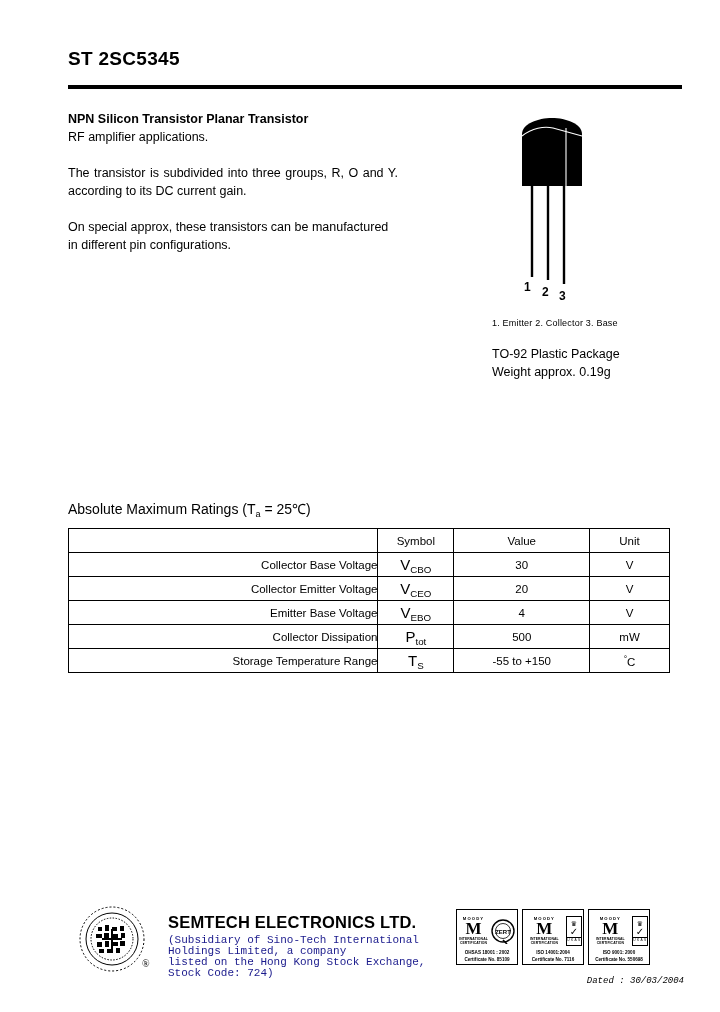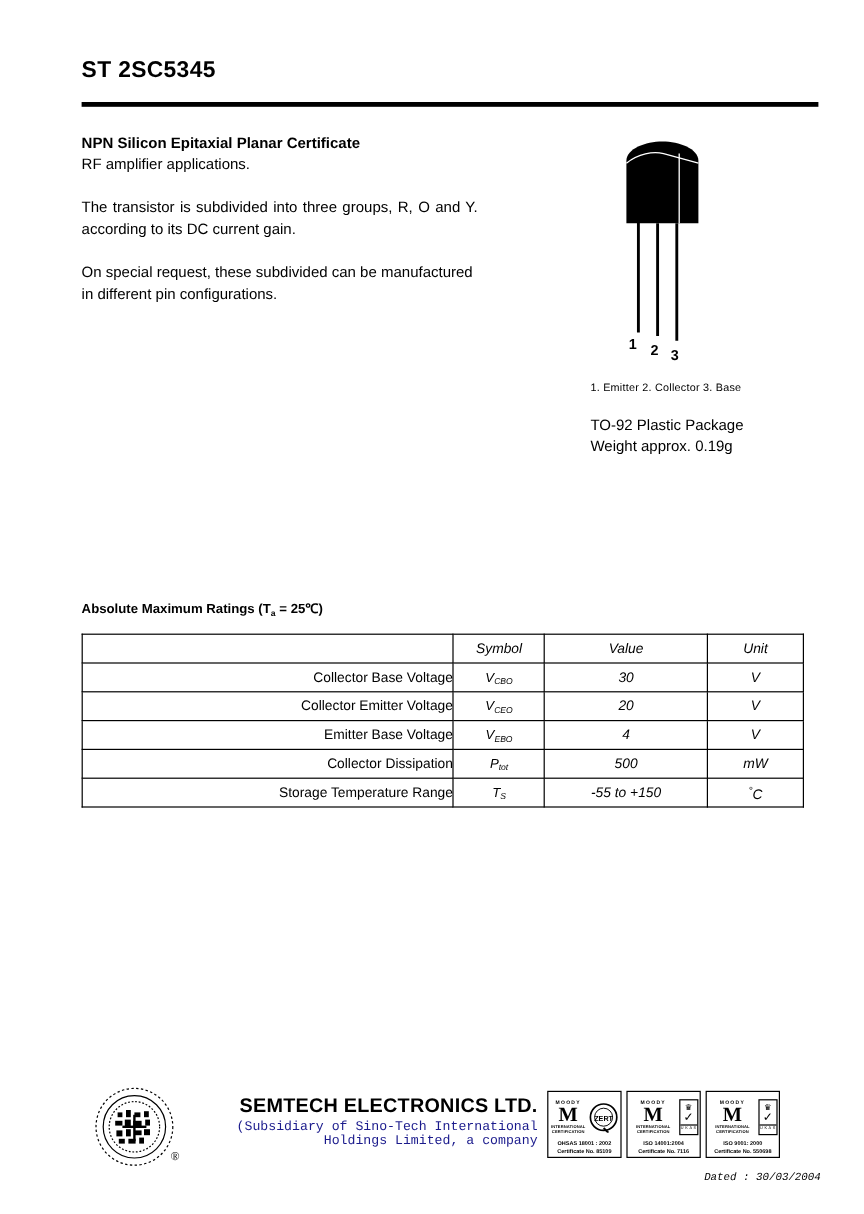--- a/index.html
+++ b/index.html
@@ -82,22 +82,22 @@
     left: 492px;
     top: 345px;
     font-size: 12.5px;
     line-height: 18px;
   }
   
   .ratings-title {
     position: absolute;
     left: 68px;
     top: 499px;
-    font-size: 11px;
-    font-weight: bold;
+    font-size: 14px;
+    font-weight: normal;
   }
   sub {
     font-size: 0.65em;
     vertical-align: baseline;
     position: relative;
     top: 0.3em;
   }
   table.ratings {
     position: absolute;
     left: 68px;
@@ -116,42 +116,41 @@
   table.ratings col.c-param { width: 310px; }
   table.ratings col.c-sym   { width: 76px; }
   table.ratings col.c-val   { width: 136px; }
   table.ratings col.c-unit  { width: 80px; }
   td.param {
     text-align: right;
     padding-left: 14px;
   }
   th.hcell, td.sym, td.val, td.unit {
     text-align: center;
-    font-style: italic;
-  }
-  td.sym { font-size: 11px; }
+  }
+  td.sym { font-size: 15px; }
   .deg {
     font-size: 0.75em;
     vertical-align: super;
     position: relative;
     top: 1px;
   }
   .brand-logo {
     position: absolute;
     left: 72px;
     top: 903px;
     width: 86px;
     height: 74px;
   }
   .company-block {
     position: absolute;
     left: 168px;
     top: 913px;
     width: 280px;
-    text-align: right;
+    text-align: left;
   }
   .company-name {
     font-size: 16.5px;
     font-weight: bold;
     letter-spacing: 0.2px;
     white-space: nowrap;
   }
   .company-sub {
     color: #1a1a8c;
     font-family: Liberation Mono, monospace;
@@ -242,26 +241,26 @@
 </style>
 </head>
 <body>
 
 <div class="page">
 
   <div class="part-title">ST 2SC5345</div>
   <div class="header-rule"></div>
 
   <div class="desc">
-    <p class="bold-line">NPN Silicon Epitaxial Planar Certificate</p>
+    <p class="bold-line">NPN Silicon Transistor Planar Transistor</p>
     <p>RF amplifier applications.</p>
     <div class="gap"></div>
     <p class="justify">The transistor is subdivided into three groups, R, O and Y. according to its DC current gain.</p>
     <div class="gap"></div>
-    <p>On special request, these subdivided can be manufactured in different pin configurations.</p>
+    <p>On special approx, these transistors can be manufactured in different pin configurations.</p>
   </div>
 
   <div class="package-wrap">
     <svg class="pkg-svg" width="200" height="190" viewBox="0 0 200 190">
 
       <path d="M42,22 C42,12 58,6 72,6 C86,6 102,12 102,22 L102,74 L42,74 Z" fill="#000000"></path>
 
       <path d="M42,24 C52,16 64,14 73,16 L102,24" fill="none" stroke="#ffffff" stroke-width="1.1"></path>
 
       <line x1="86" y1="16" x2="86" y2="74" stroke="#ffffff" stroke-width="1.1"></line>
@@ -357,20 +356,21 @@
           <rect x="30" y="35" width="20" height="2"></rect>
       </g>
       <text x="70" y="64" font-family="'Liberation Serif', serif" font-size="10" fill="#000">®</text>
     </svg>
   </div>
 
   <div class="company-block">
     <div class="company-name">SEMTECH ELECTRONICS LTD.</div>
     <div class="company-sub">
       <div>(Subsidiary of Sino-Tech International Holdings Limited, a company</div>
+      <div>listed on the Hong Kong Stock Exchange, Stock Code: 724)</div>
     </div>
   </div>
 
   <div class="certs">
       <div class="cert">
         <div class="cert-inner">
           <div class="moody-mark">
             <div class="moody-word">MOODY</div>
             <div class="moody-m">M</div>
             <div class="moody-sub">INTERNATIONAL CERTIFICATION</div>

